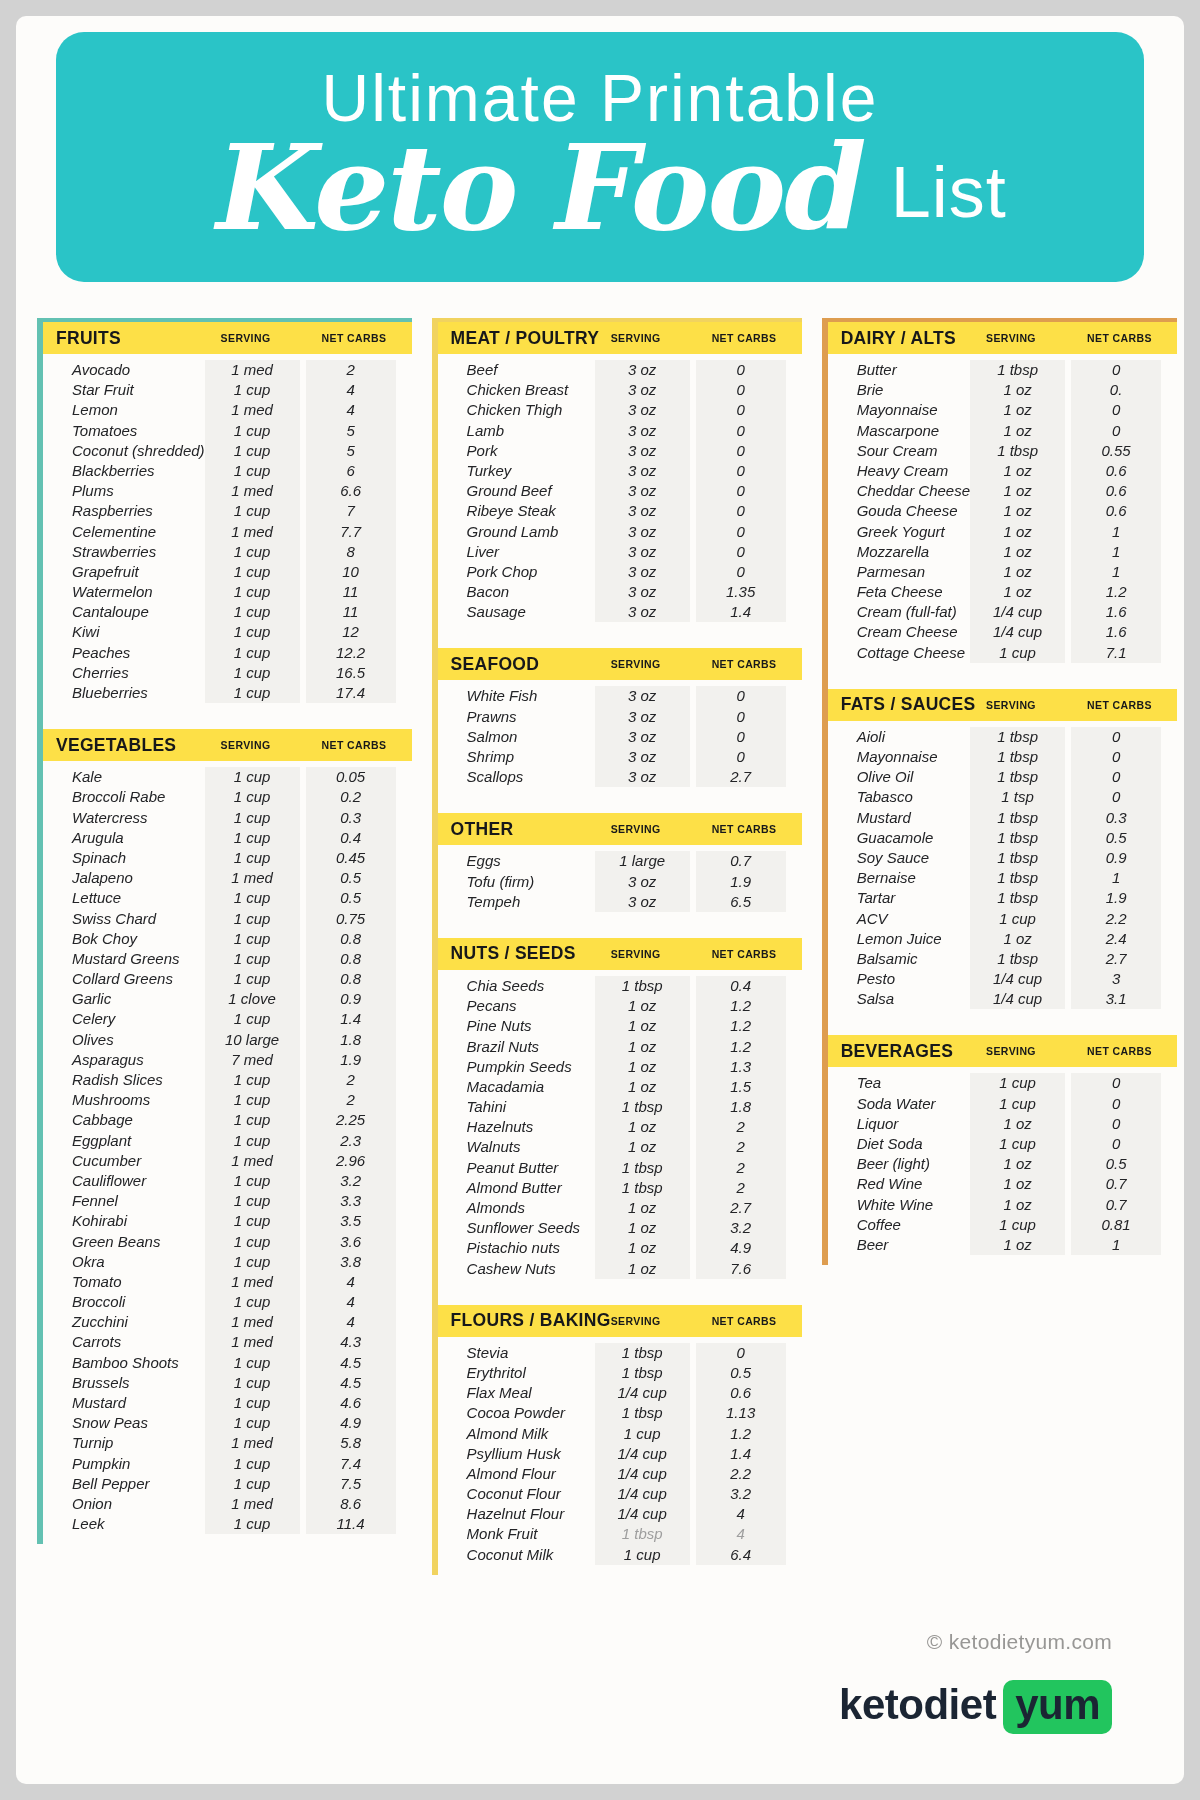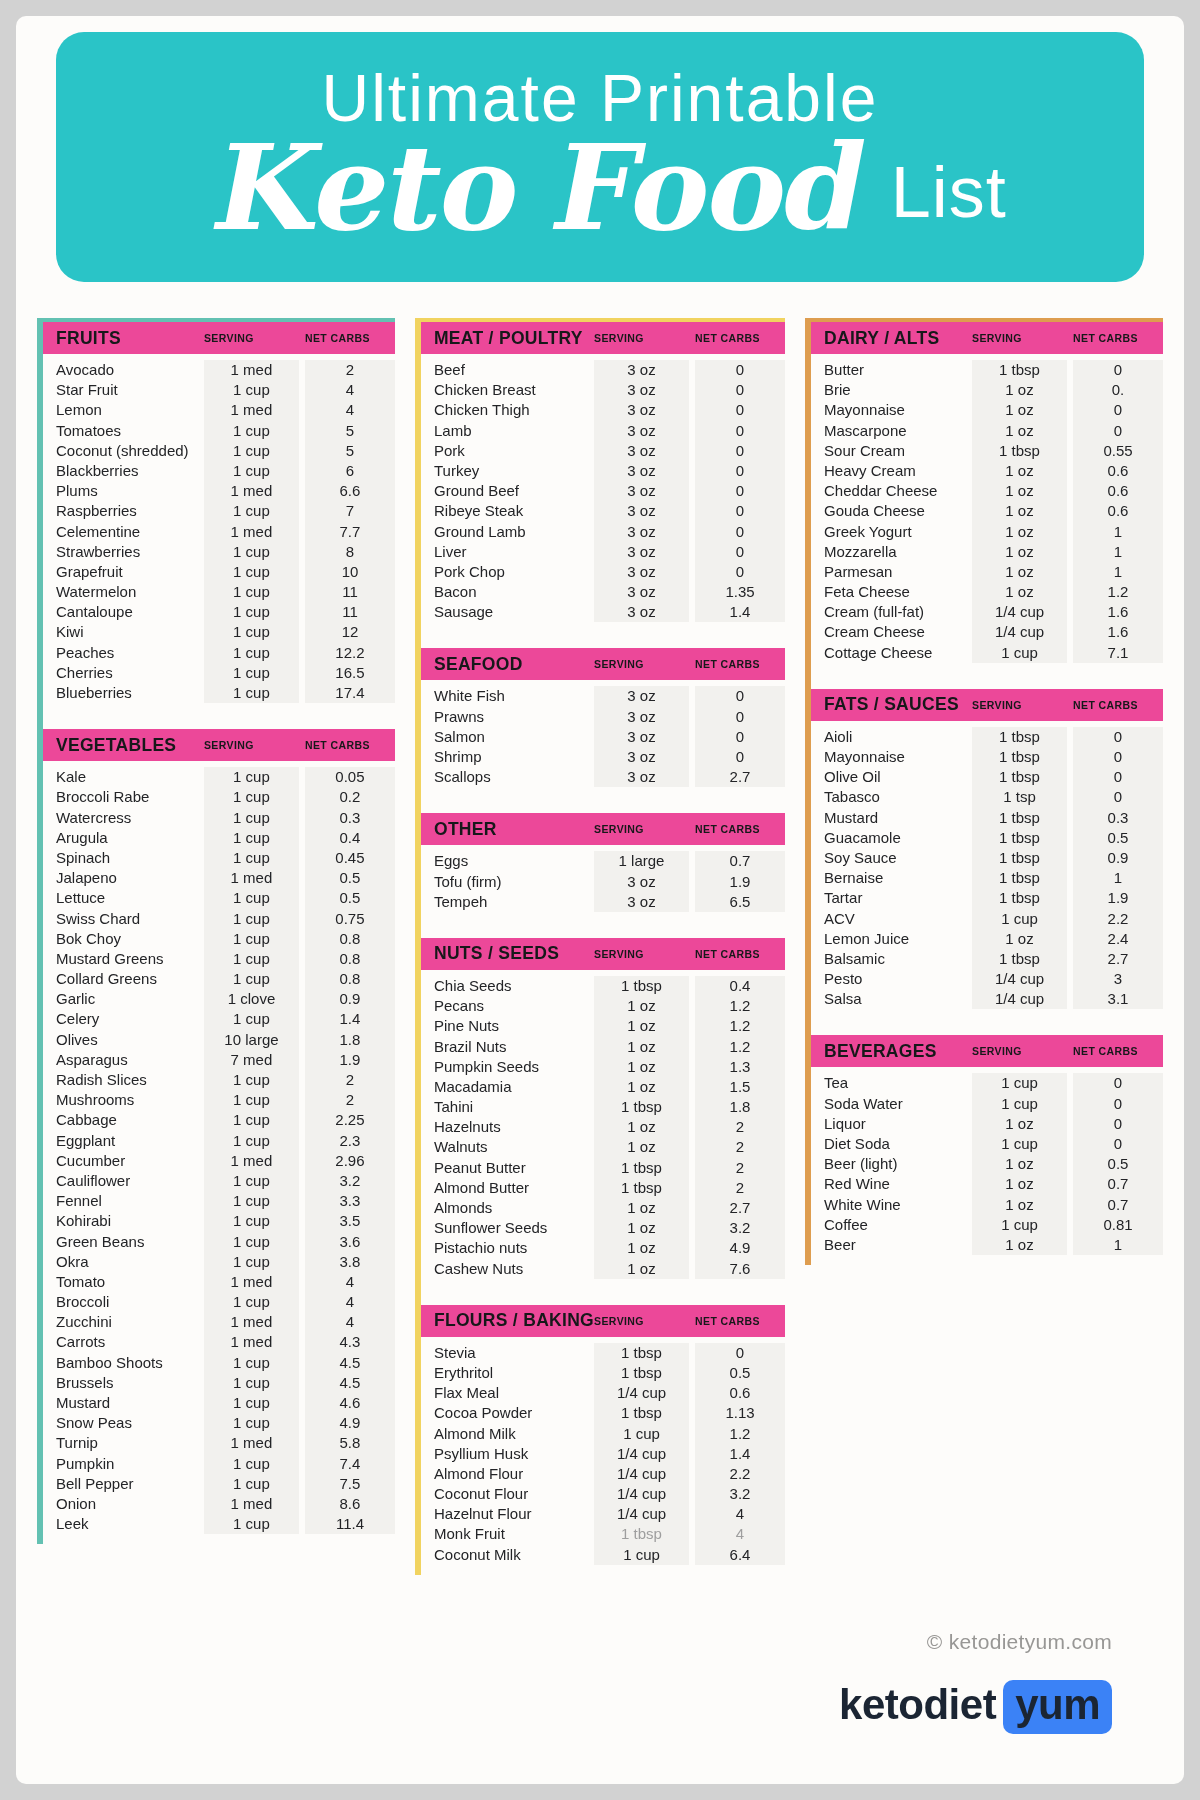--- a/index.html
+++ b/index.html
@@ -32,31 +32,31 @@
     vertical-align:12px;
   }
   
   .columns {
     position:absolute; left:21px; right:21px; top:302px;
     display:flex; gap:20px; align-items:flex-start;
   }
   .food-col { flex:1; border-left:6px solid #999; border-top:4px solid #999; }
   .section { margin-bottom:16px; }
   .section:last-child { margin-bottom:0; }
-  .sec-head { display:flex; align-items:center; background:#ec4899; height:32px; }
+  .sec-head { display:flex; align-items:center; background:#fde047; height:32px; }
   .sec-title {
     flex:1; padding-left:13px; font-size:17.5px; font-weight:700;
     color:#17181a; letter-spacing:0.3px; white-space:nowrap;
   }
   .sec-label {
     width:95px; text-align:left; font-size:10.5px; font-weight:700;
     letter-spacing:0.4px; color:#17181a; white-space:nowrap;
   }
   .sec-label.lbl-carbs { width:90px; margin-left:6px; }
-  .rows { padding:6px 0 10px; }
+  .rows { padding:6px 16px 10px;font-style:italic; }
   .row { display:flex; align-items:stretch; height:20.2px; }
   .cell-name {
     flex:1; padding-left:13px; font-size:15px; font-weight:500;
     color:#232427; white-space:nowrap; line-height:20.2px;
   }
   .cell-serving, .cell-carbs {
     width:95px; text-align:center; background:#f2f1ee; font-size:15px;
     font-weight:500; color:#232427; line-height:20.2px; white-space:nowrap;
   }
   .cell-carbs { width:90px; margin-left:6px; }
@@ -874,17 +874,17 @@
               <div class="cell-carbs">1</div>
             </div>
           </div>
         </div>
       </div>
     </div>
 
   <div class="footer">
     <div class="copyright">© ketodietyum.com</div>
     <div class="logo" style="color: rgb(27, 37, 51);">
-      <span>ketodiet</span><span class="logo-badge" style="background: #3b82f6; color: rgb(27, 37, 51);">yum</span>
+      <span>ketodiet</span><span class="logo-badge" style="background: #22c55e; color: rgb(27, 37, 51);">yum</span>
     </div>
   </div>
 
 </div>
 
 </body></html>

